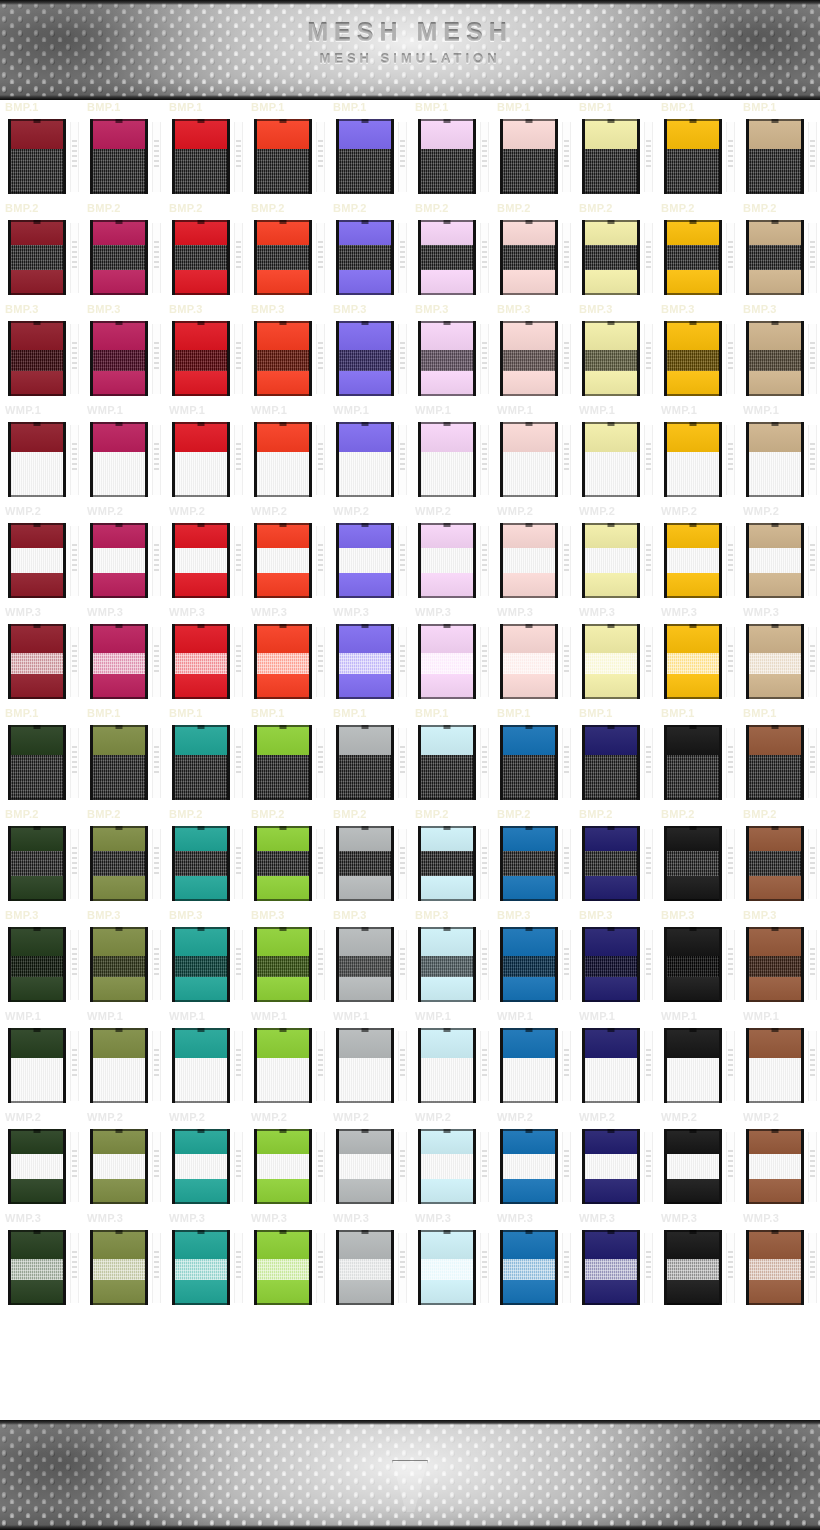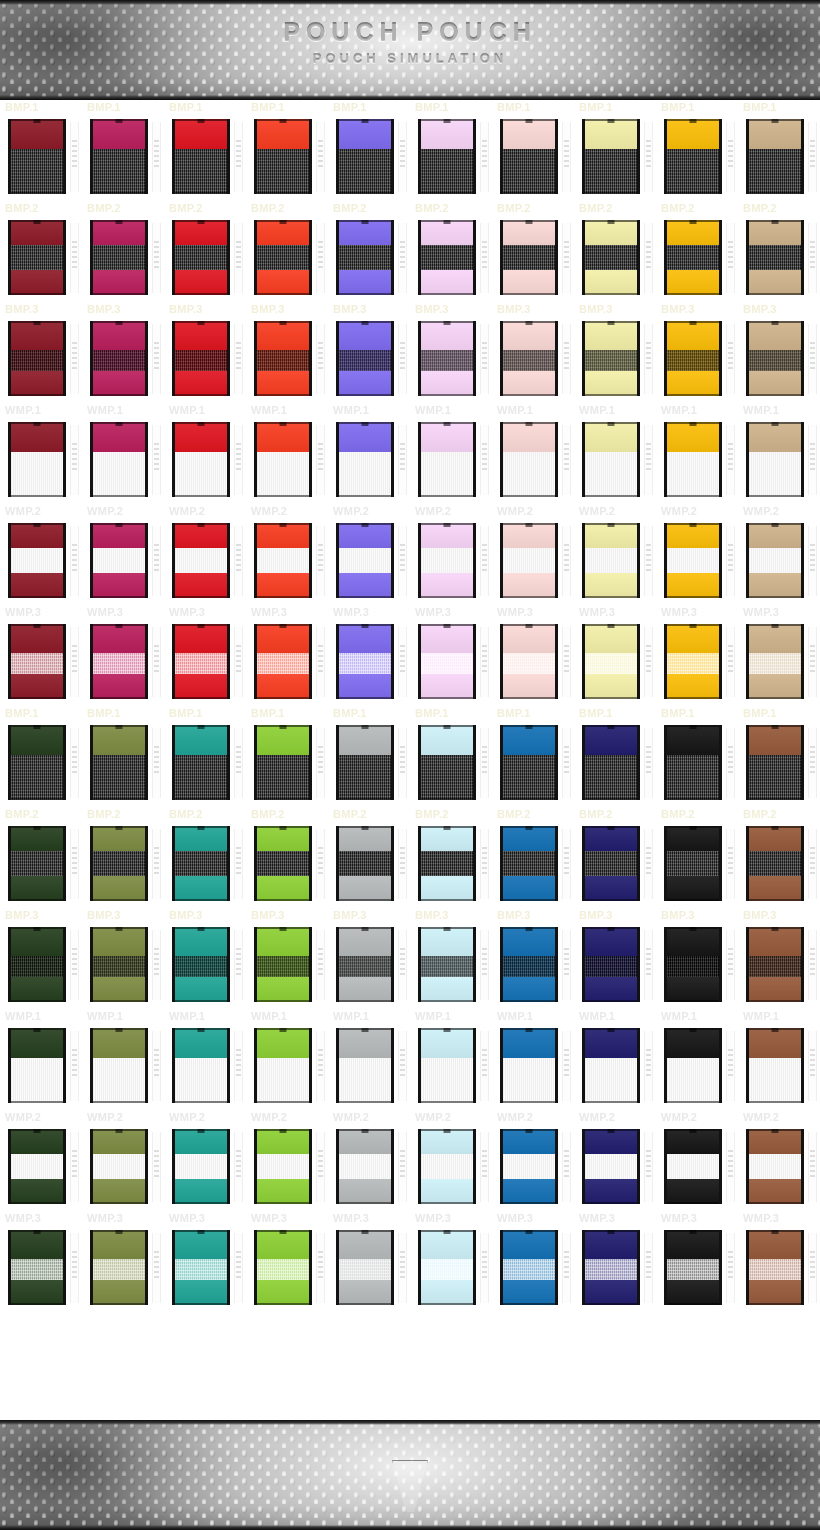--- a/index.html
+++ b/index.html
@@ -218,22 +218,22 @@
 <body>
 
 <div id="sheet">
 
   <div id="header-banner" class="banner">
     <div class="banner-mesh"></div>
     <div class="banner-sheen"></div>
     <div class="banner-edge-top"></div>
     <div class="banner-edge-bottom"></div>
     <div class="banner-title-wrap">
-      <div id="banner-title">POUCH POUCH</div>
-      <div id="banner-subtitle">POUCH SIMULATION</div>
+      <div id="banner-title">MESH MESH</div>
+      <div id="banner-subtitle">MESH SIMULATION</div>
     </div>
   </div>
 
   <div id="grid">
       <div class="cell bmp">
         <div class="cell-label">BMP.1</div>
         <div class="pouch" title="dark-red">
           <div class="pouch-inner">
             <div class="band band-plain" style="height: 40%; background: rgb(142, 26, 40);"></div>
             <div class="band mesh-dark" style="height: 60%;"></div>

